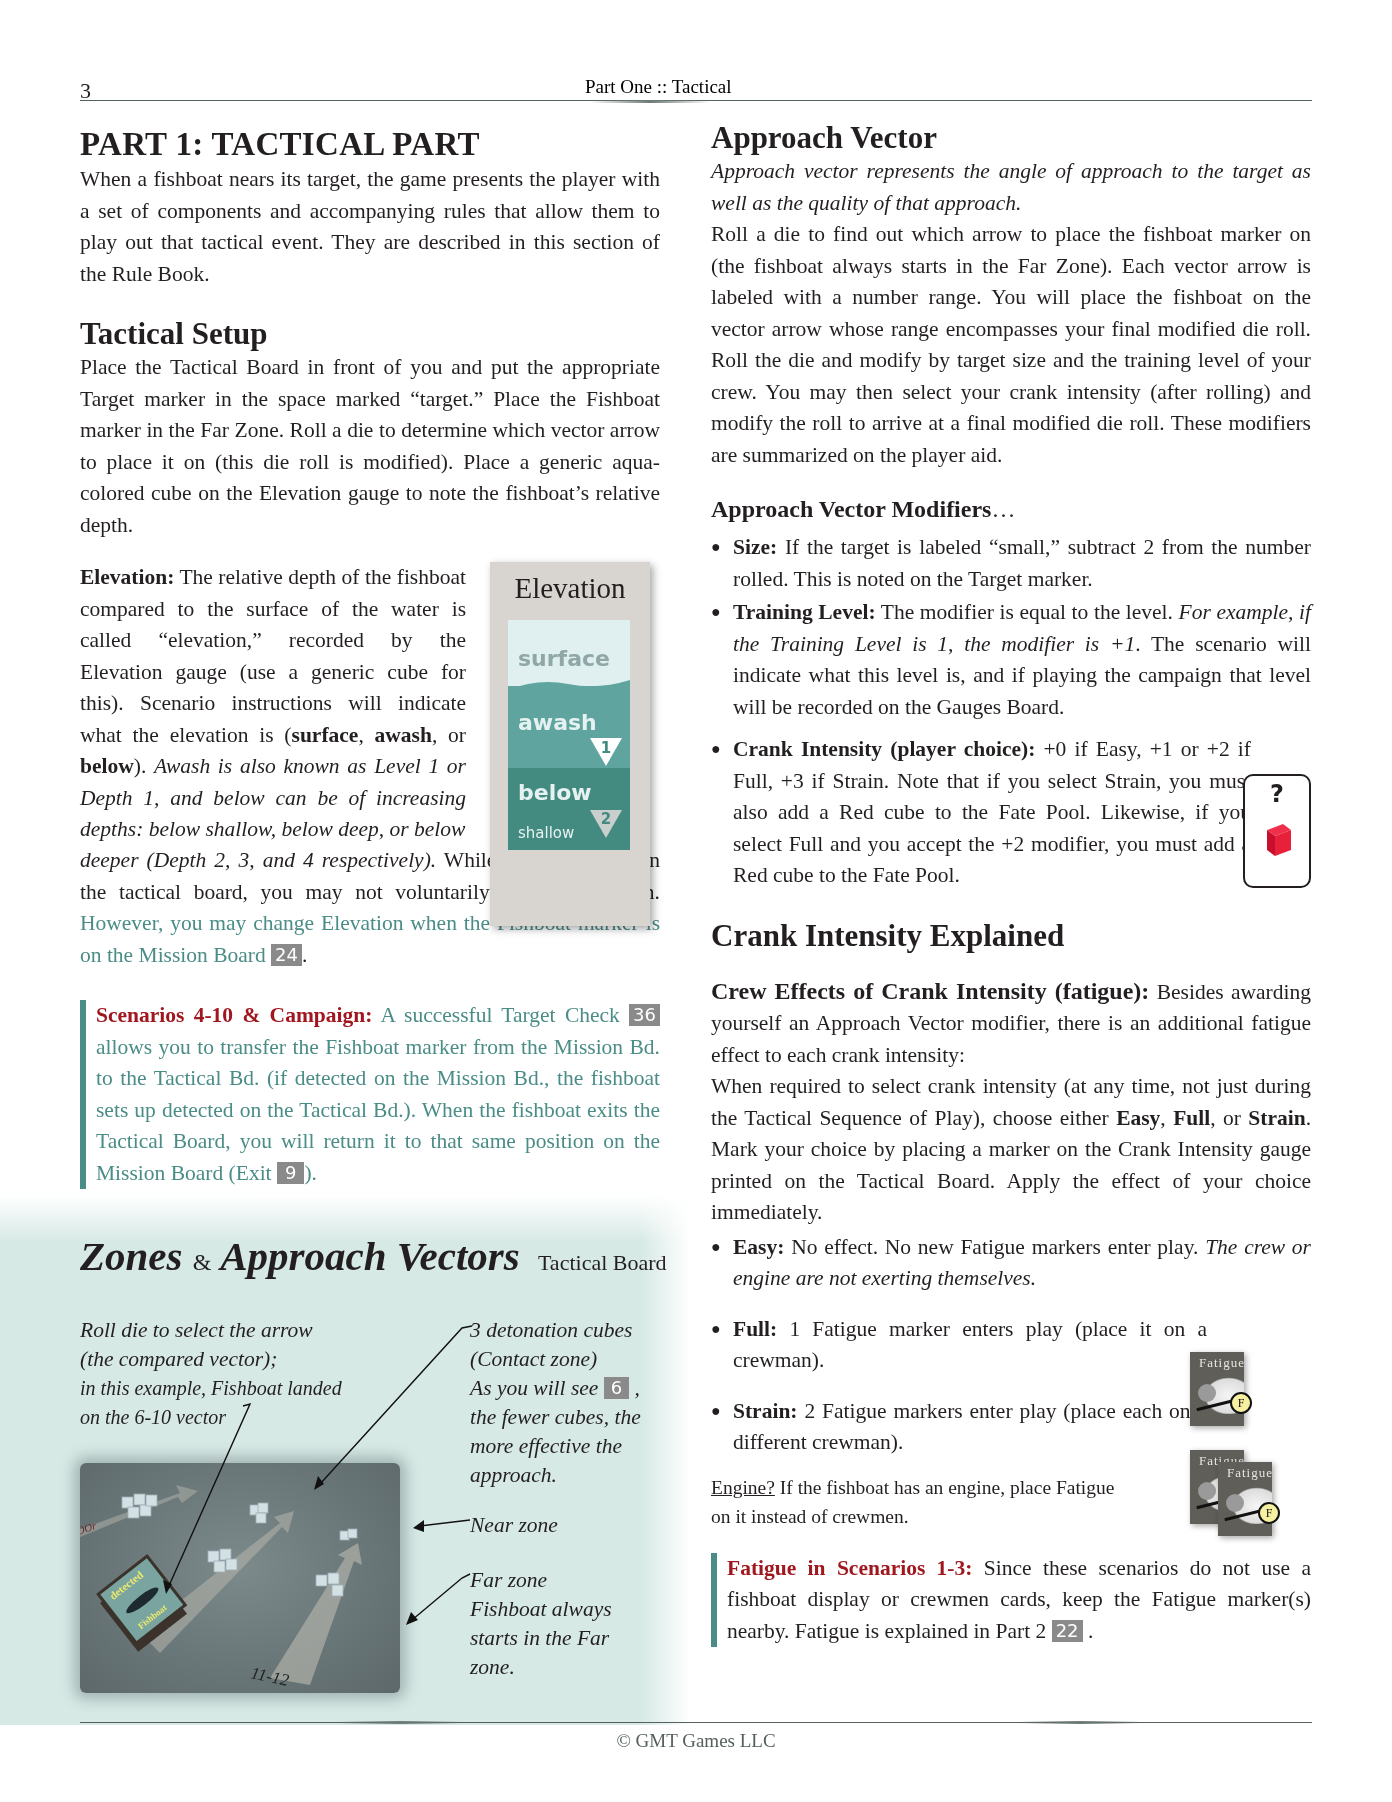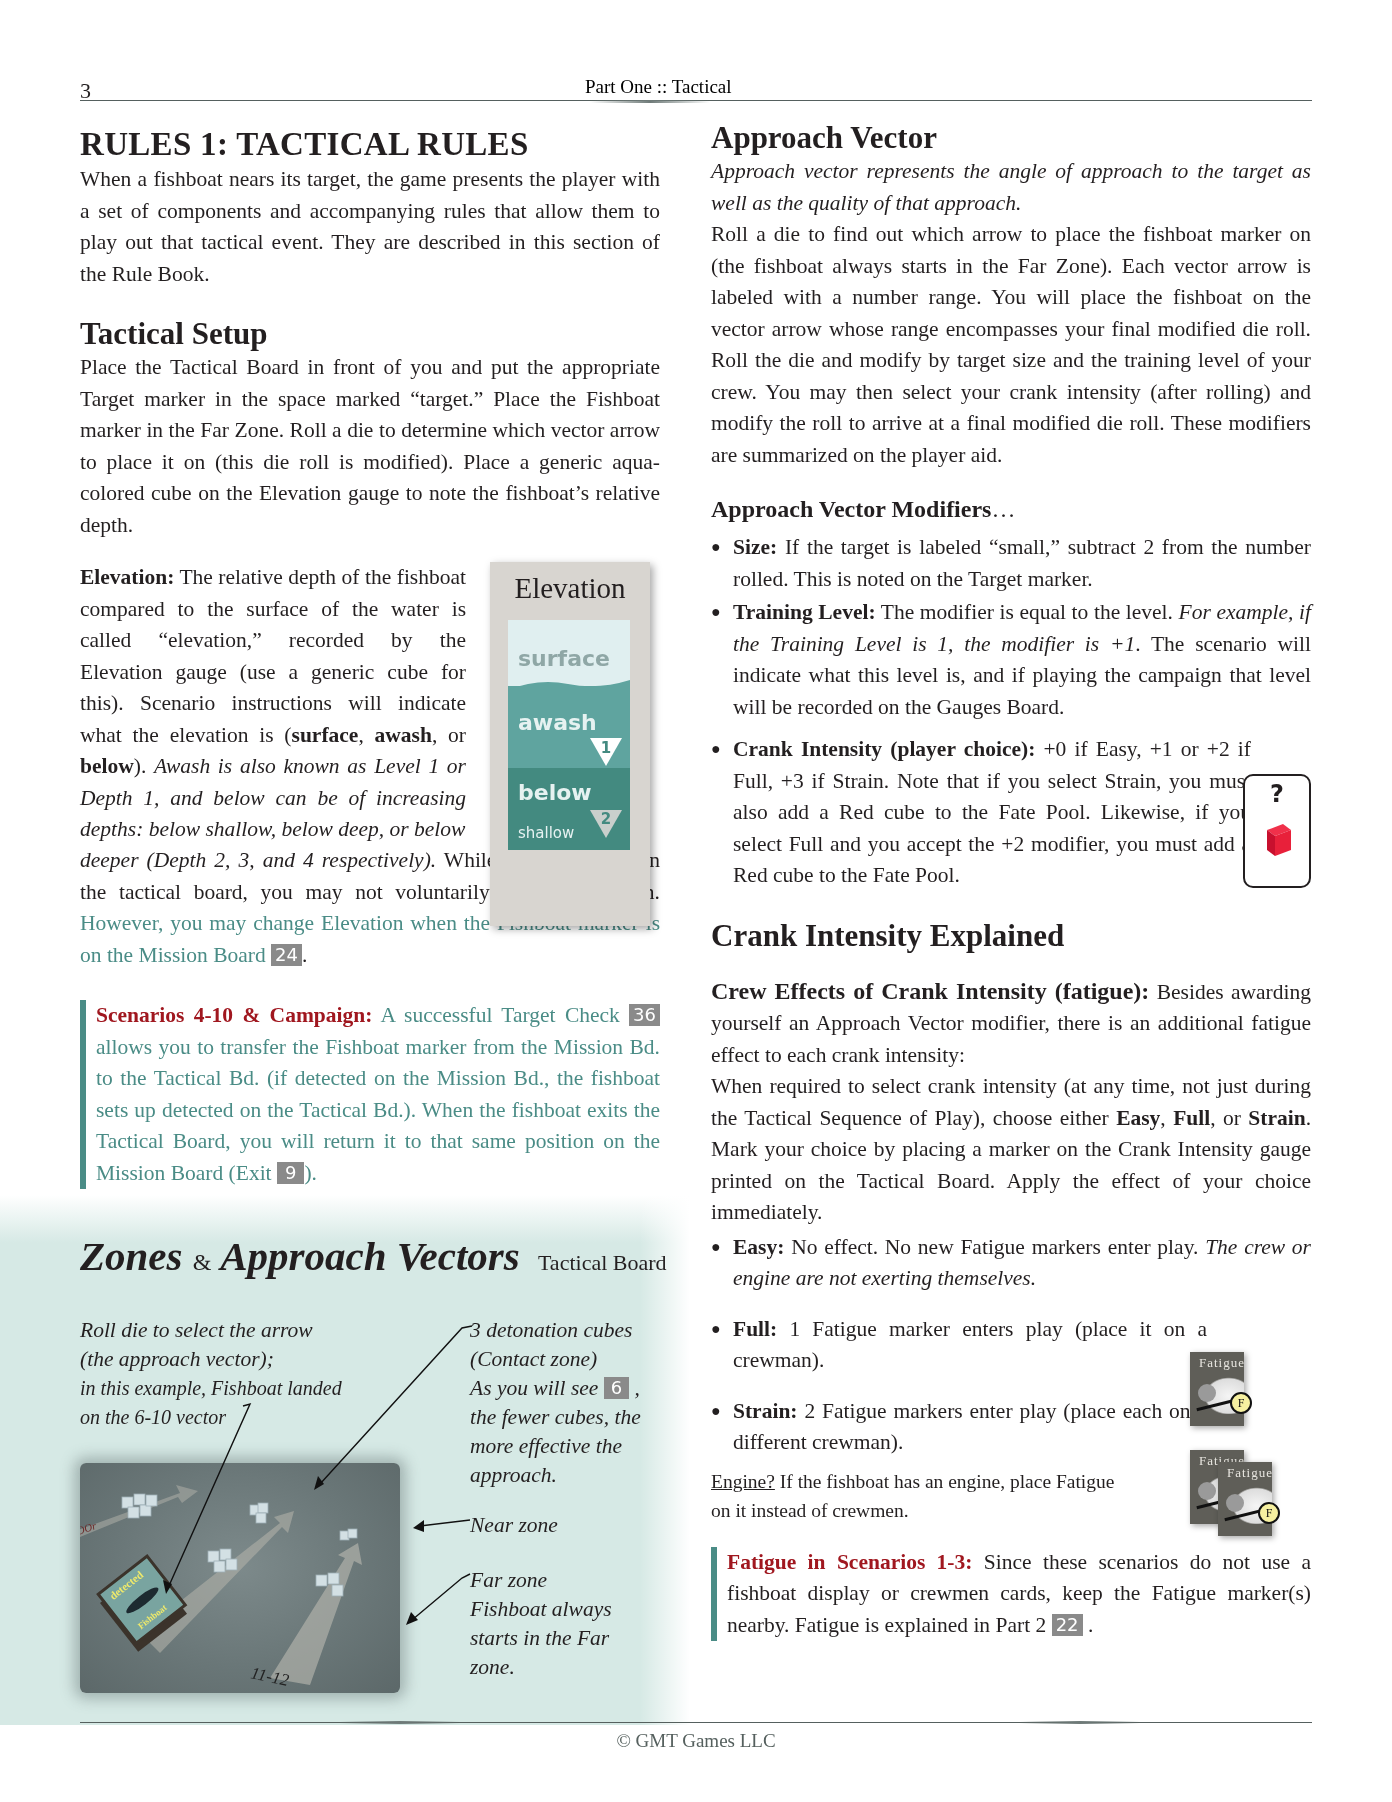--- a/index.html
+++ b/index.html
@@ -57,21 +57,21 @@
 </style>
 </head>
 <body>
 
 <div class="page-num">3</div>
 <div class="running-head">Part One :: Tactical</div>
 <div class="header-line"></div>
 <div class="header-swoosh"></div>
 
 <div class="col" style="left:80px;top:124px;width:580px;">
-  <h1>RULES 1: TACTICAL RULES</h1>
+  <h1>PART 1: TACTICAL PART</h1>
   <p>When a fishboat nears its target, the game presents the player with a set of components and accompanying rules that allow them to play out that tactical event. They are described in this section of the Rule Book.</p>
   <h2 style="margin-top:26px;">Tactical Setup</h2>
   <p>Place the Tactical Board in front of you and put the appropriate Target marker in the space marked “target.” Place the Fishboat marker in the Far Zone. Roll a die to determine which vector arrow to place it on (this die roll is modified). Place a generic aqua-colored cube on the Elevation gauge to note the fishboat’s relative depth.</p>
 </div>
 
 <div class="col" style="left:80px;top:562px;width:386px;">
   <p><b>Elevation:</b><span> The relative depth of the fishboat compared to the surface of the water is called “elevation,” recorded by the Elevation gauge (use a generic cube for this). Scenario instructions will indicate what the elevation is (</span><b>surface</b><span>, </span><b>awash</b><span>, or </span><b>below</b><span>). </span><i id="elev-italic-a">Awash is also known as Level 1 or Depth 1, and below can be of increasing depths: below shallow, below deep, or below </i></p>
 </div>
 <div class="col" style="left:80px;top:845px;width:580px;">
   <p><i id="elev-italic-b">deeper (Depth 2, 3, and 4 respectively).</i><span> While the fishboat is on the tactical board, you may not voluntarily change elevation. </span><span class="teal">However, you may change Elevation when the Fishboat marker is on the Mission Board </span><span class="ref">24</span><span>.</span></p>
@@ -105,21 +105,21 @@
 <div class="zones-fade"></div>
 <div class="zones-title">
   <span>Zones</span>
   <span class="amp">&amp;</span>
   <span>Approach Vectors</span>
   <span class="sub">Tactical Board</span>
 </div>
 
 <div class="zcap" style="left:80px;top:1316px;">
   <div>Roll die to select the arrow</div>
-  <div>(the approach vector);</div>
+  <div>(the compared vector);</div>
   <div style="font-size:20px;">in this example, Fishboat landed</div>
   <div style="font-size:20px;">on the 6-10 vector</div>
 </div>
 
 <div class="zcap" style="left:470px;top:1316px;">
   <div>3 detonation cubes</div>
   <div>(Contact zone)</div>
   <div><span>As you will see </span><span class="ref" style="font-style:normal;padding:0 7px;">6</span><span> ,</span></div>
   <div>the fewer cubes, the</div>
   <div>more effective the</div>
@@ -194,21 +194,21 @@
   <p class="bullet" style="margin-top:1px;"><span class="dot">●</span><b>Training Level:</b><span> The modifier is equal to the level. </span><i>For example, if the Training Level is 1, the modifier is +1</i><span>. The scenario will indicate what this level is, and if playing the campaign that level will be recorded on the Gauges Board.</span></p>
   <p class="bullet" style="margin-top:10px;width:518px;"><span class="dot">●</span><b>Crank Intensity (player choice):</b><span> +0 if Easy, +1 or +2 if Full, +3 if Strain. Note that if you select Strain, you must also add a Red cube to the Fate Pool. Likewise, if you select Full and you accept the +2 modifier, you must add a Red cube to the Fate Pool.</span></p>
 
   <h2 style="margin-top:26px;">Crank Intensity Explained</h2>
   <p style="margin-top:22px;"><b style="font-size:24px;">Crew Effects of Crank Intensity (fatigue):</b><span> Besides awarding yourself an Approach Vector modifier, there is an additional fatigue effect to each crank intensity:</span></p>
 
   <p><span>When required to select crank intensity (at any time, not just during the Tactical Sequence of Play), choose either </span><b>Easy</b><span>, </span><b>Full</b><span>, or </span><b>Strain</b><span>. Mark your choice by placing a marker on the Crank Intensity gauge printed on the Tactical Board. Apply the effect of your choice immediately.</span></p>
   <p class="bullet" style="margin-top:2px;"><span class="dot">●</span><b>Easy:</b><span> No effect. No new Fatigue markers enter play. </span><i>The crew or engine are not exerting themselves.</i></p>
   <p class="bullet" style="margin-top:18px;width:474px;"><span class="dot">●</span><b>Full:</b><span> 1 Fatigue marker enters play (place it on a crewman).</span></p>
   <p class="bullet" style="margin-top:18px;width:474px;"><span class="dot">●</span><b>Strain:</b><span> 2 Fatigue markers enter play (place each on a different crewman).</span></p>
-  <p style="margin-top:8px;font-size:19.5px;line-height:29px;width:420px;text-align:left;"><u>Engine?</u><span> If the fishboat has an engine, place Fatigue on it instead of crewmen.</span></p>
+  <p style="margin-top:14px;font-size:19.5px;line-height:29px;width:420px;text-align:left;"><u>Engine?</u><span> If the fishboat has an engine, place Fatigue on it instead of crewmen.</span></p>
 
   <div class="callout" style="margin-top:22px;">
     <p><span class="red">Fatigue in Scenarios 1-3:</span><span> Since these scenarios do not use a fishboat display or crewmen cards, keep the Fatigue marker(s) nearby. Fatigue is explained in Part 2 </span><span class="ref">22</span><span> .</span></p>
   </div>
 </div>
 
 <div class="card">
   <div class="abs" style="left:0;top:4px;width:64px;text-align:center;font-family:'DejaVu Sans',sans-serif;font-weight:bold;font-size:24px;">?</div>
   <svg class="abs" style="left:18px;top:46px;" width="30" height="36">
     <polygon points="4,8 20,2 28,8 12,14" id="cube-top" fill="#f0304a"></polygon>

